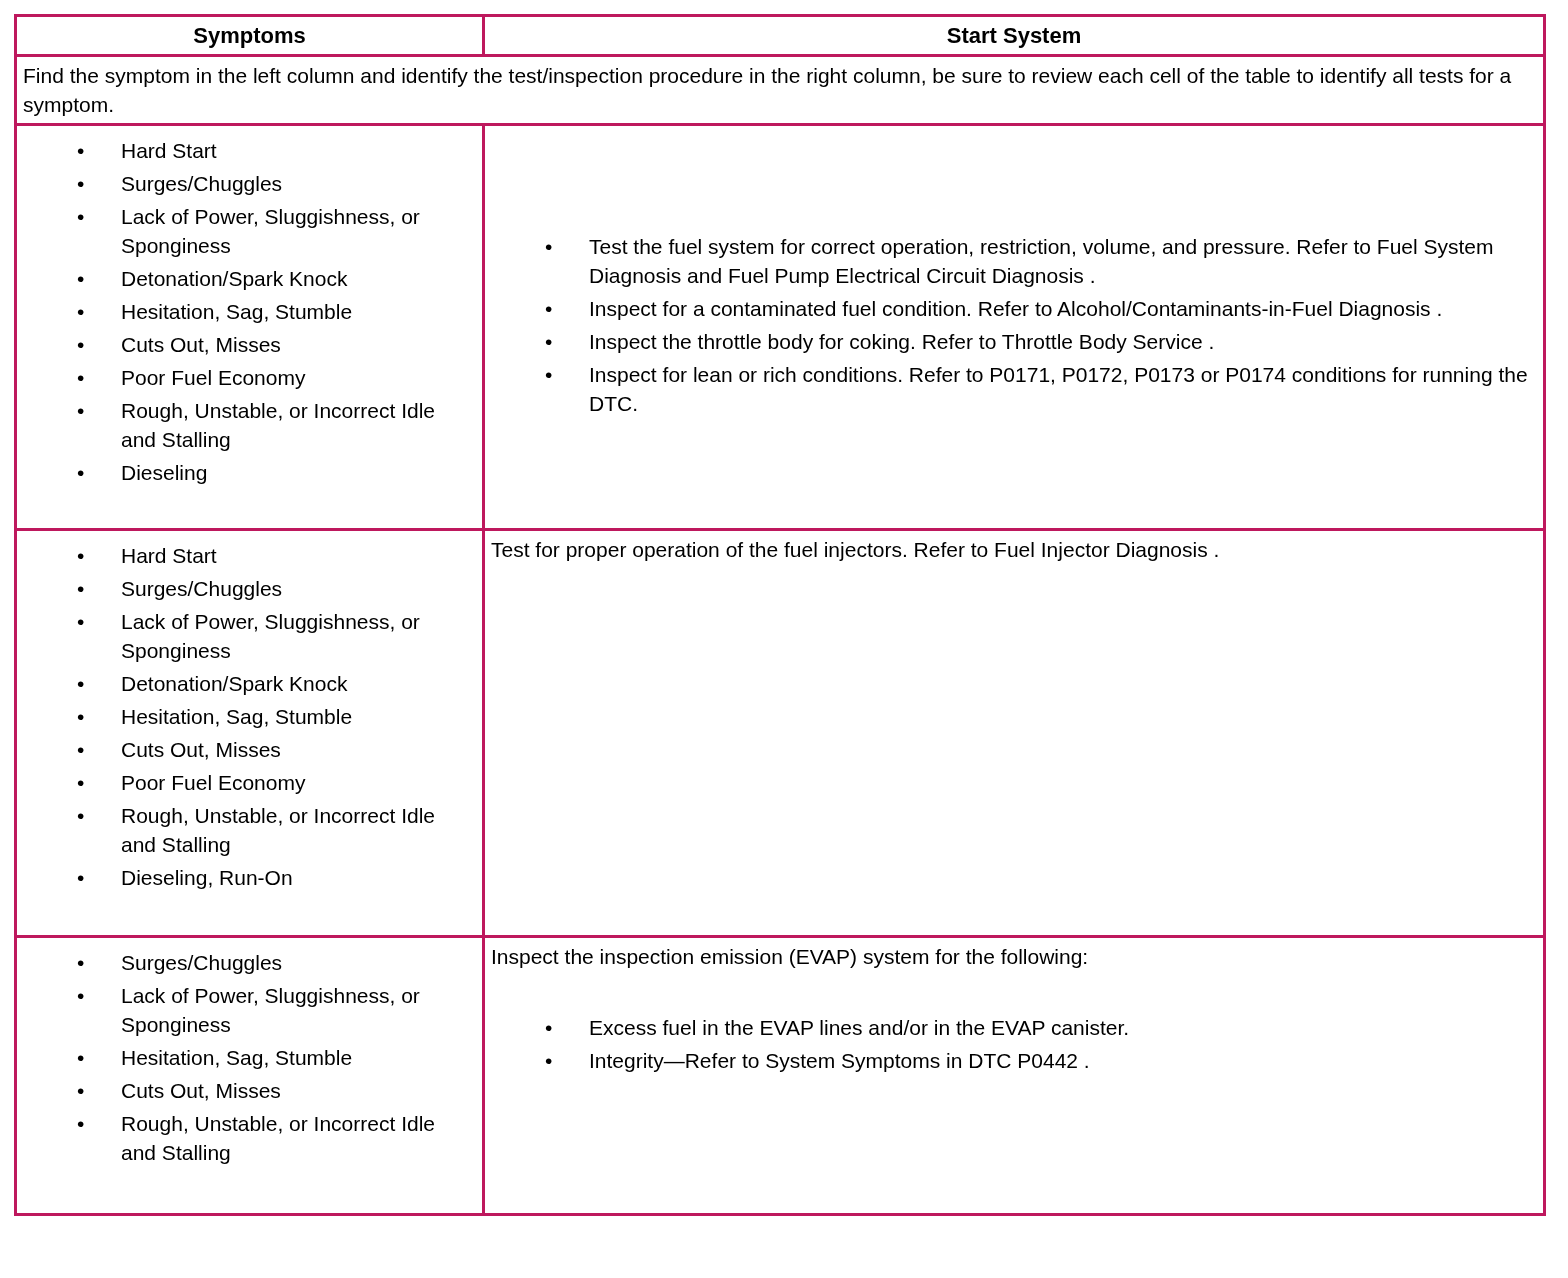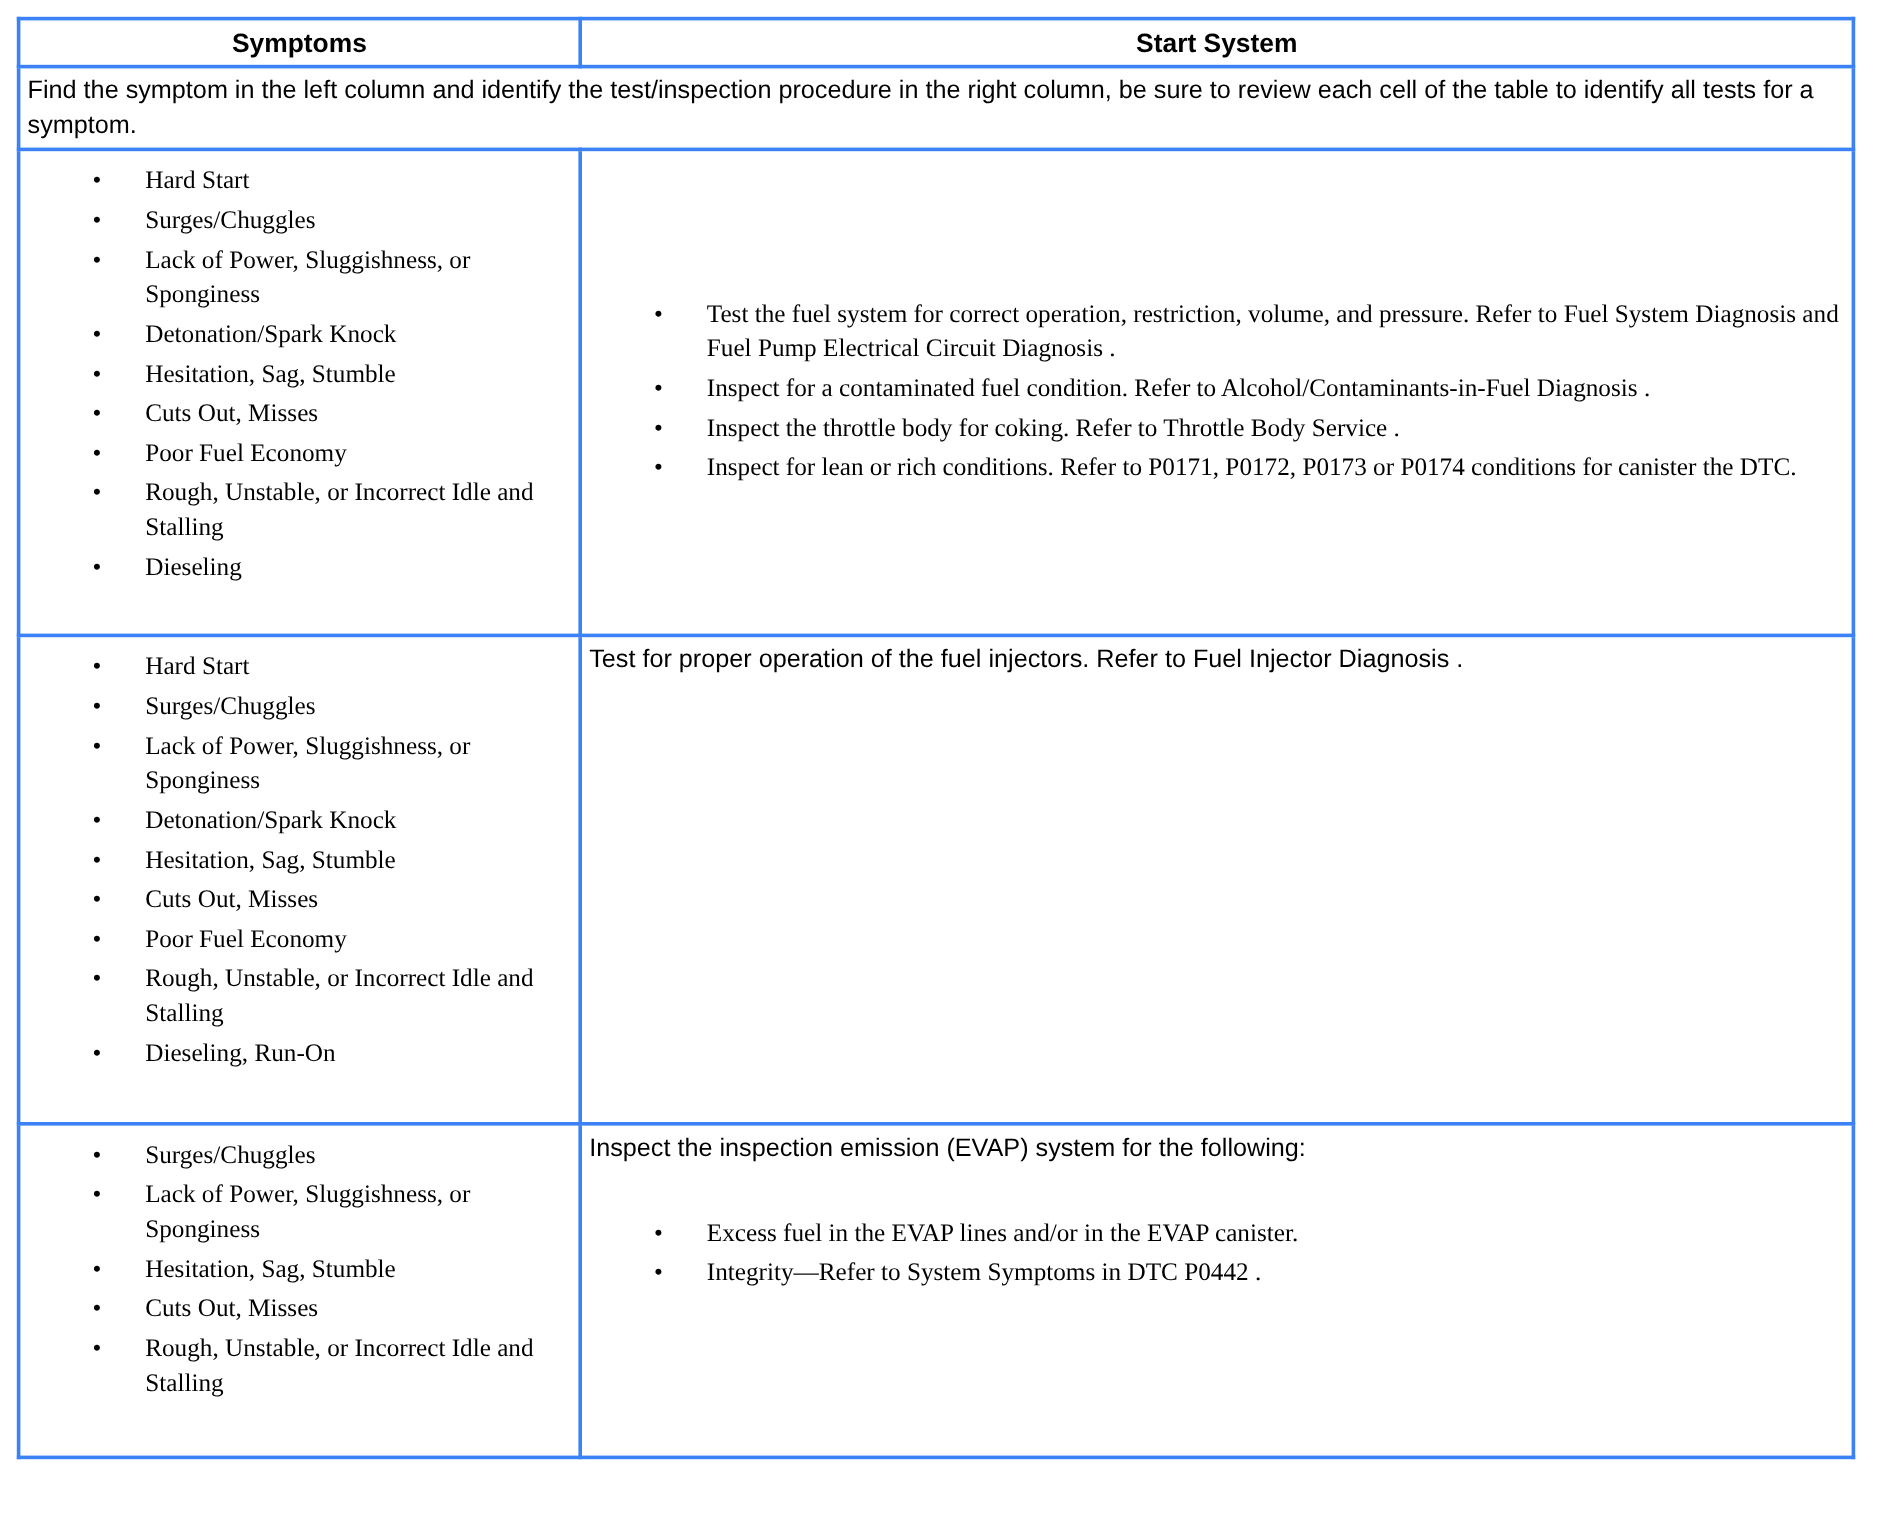--- a/index.html
+++ b/index.html
@@ -18,21 +18,21 @@
   }
   table.diag-table {
     border-collapse: collapse;
     width: 1532px;
     table-layout: fixed;
     background: #ffffff;
   }
   table.diag-table col.col-symptoms { width: 468px; }
   table.diag-table th,
   table.diag-table td {
-    border: 3px solid #3b82f6;
+    border: 3px solid #be185d;
     vertical-align: top;
     padding: 4px 8px 4px 6px;
     font-size: 21px;
     line-height: 29px;
     box-sizing: border-box;
     overflow: hidden;
   }
   table.diag-table th {
     font-size: 22px;
     font-weight: bold;
@@ -42,21 +42,20 @@
     vertical-align: middle;
   }
   td.intro-cell {
     padding: 5px 8px 8px 6px;
     line-height: 28px;
   }
   ul.bullet-list {
     margin: 6px 0 0 0;
     padding: 0;
     list-style: none;
-    font-family: Liberation Serif, serif;
   }
   ul.bullet-list li {
     position: relative;
     padding-left: 98px;
     margin: 0 0 4px 0;
   }
   ul.bullet-list li::before {
     content: "\2022";
     position: absolute;
     left: 54px;
@@ -104,21 +103,21 @@
               <li>Poor Fuel Economy</li>
               <li>Rough, Unstable, or Incorrect Idle and Stalling</li>
               <li>Dieseling</li>
             </ul>
           </td>
           <td class="right-cell">
             <ul class="bullet-list">
               <li>Test the fuel system for correct operation, restriction, volume, and pressure. Refer to Fuel System Diagnosis and Fuel Pump Electrical Circuit Diagnosis .</li>
               <li>Inspect for a contaminated fuel condition. Refer to Alcohol/Contaminants-in-Fuel Diagnosis .</li>
               <li>Inspect the throttle body for coking. Refer to Throttle Body Service .</li>
-              <li>Inspect for lean or rich conditions. Refer to P0171, P0172, P0173 or P0174 conditions for canister the DTC.</li>
+              <li>Inspect for lean or rich conditions. Refer to P0171, P0172, P0173 or P0174 conditions for running the DTC.</li>
             </ul>
           </td>
         </tr>
         <tr class="body-row row-2">
           <td class="left-cell">
             <ul class="bullet-list">
               <li>Hard Start</li>
               <li>Surges/Chuggles</li>
               <li>Lack of Power, Sluggishness, or Sponginess</li>
               <li>Detonation/Spark Knock</li>

